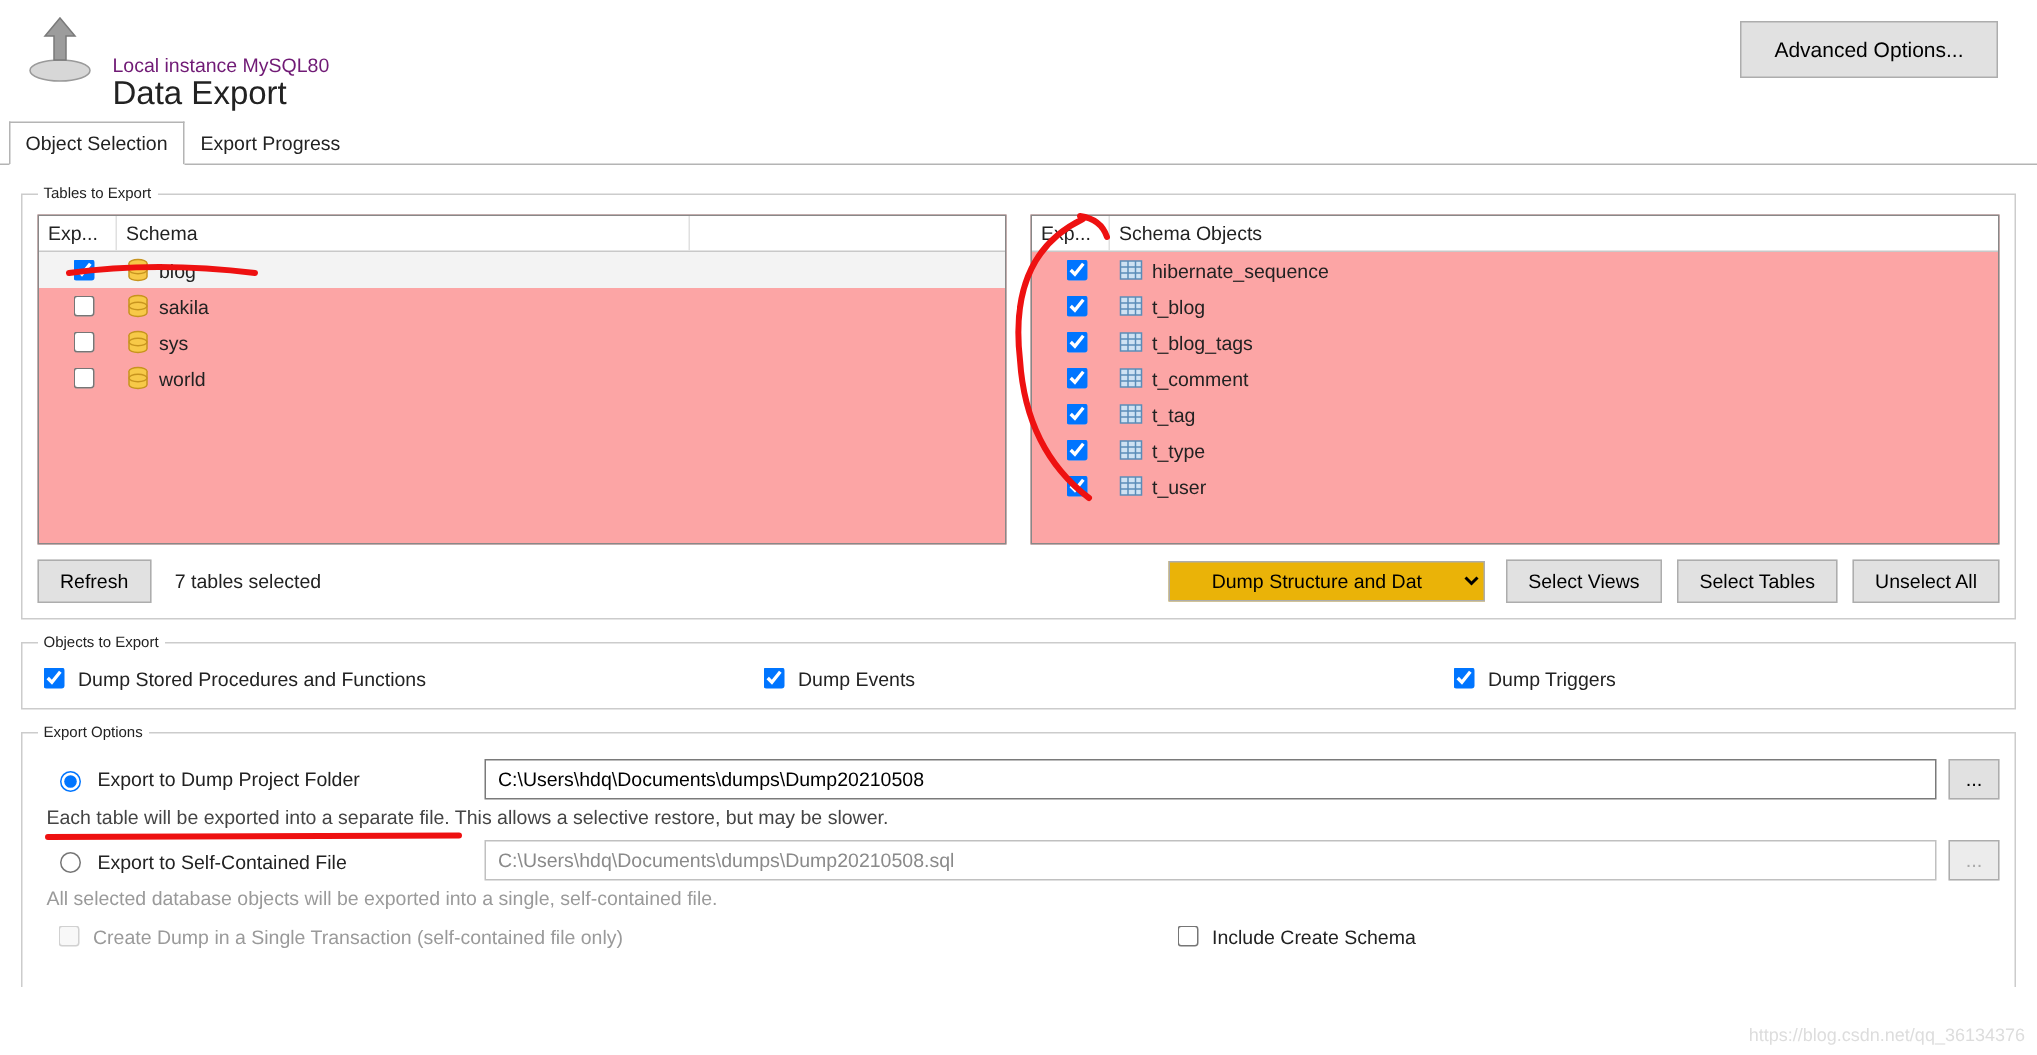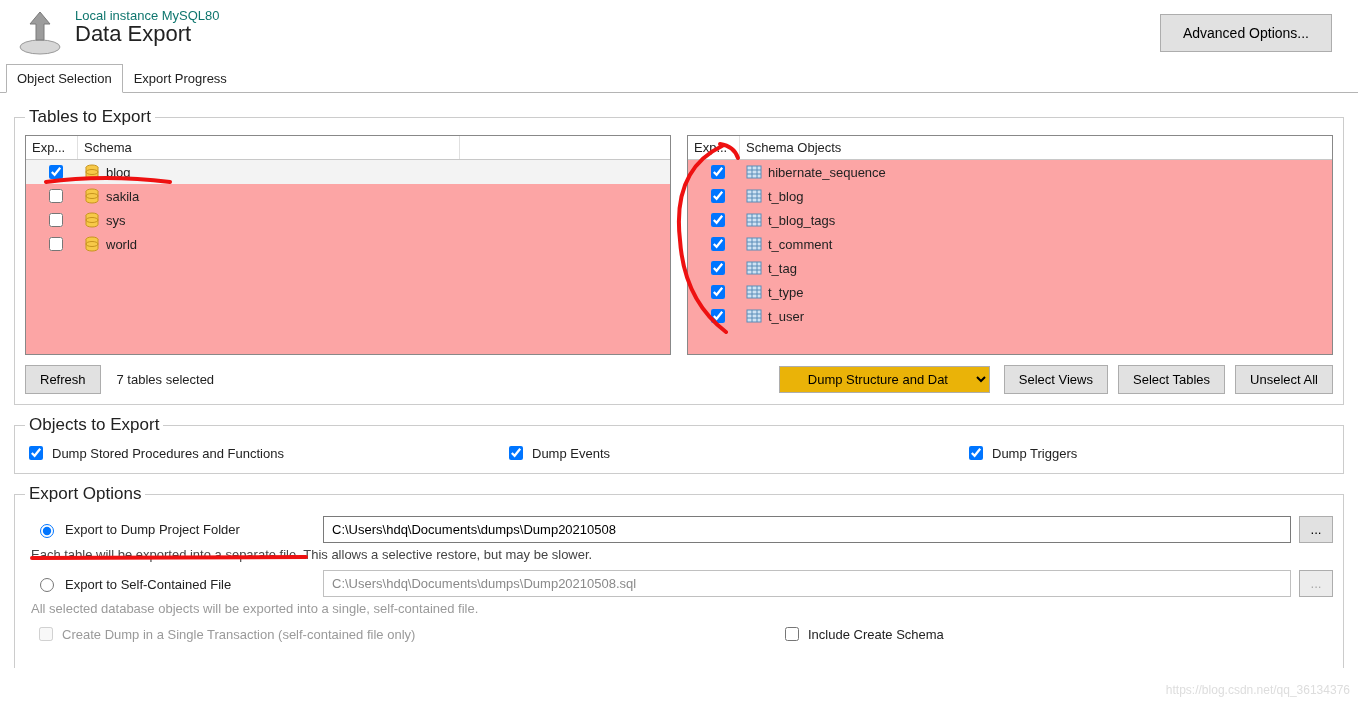--- a/index.html
+++ b/index.html
@@ -2,33 +2,33 @@
 <html><head>
 <meta charset="utf-8">
 <style>
   * { box-sizing: border-box; font-family: "Segoe UI", Tahoma, sans-serif; }
   body { margin: 0; background: #fff; color: #222; font-size: 13px; }
   .root { width: 1358px; height: 703px; position: relative; overflow: hidden; }
 
   .header { display: flex; align-items: flex-start; padding: 8px 12px 6px 12px; }
   .header-icon { width: 55px; height: 50px; display:flex; align-items:center; justify-content:center; }
   .header-text { margin-left: 8px; }
-  .header-sub { font-size: 13px; color: #0f766e; }
+  .header-sub { font-size: 13px; color: #701a75; margin-top: 28px; }
   .header-title { font-size: 22px; font-weight: 400; margin-top: -2px; }
   .adv-btn { margin-left: auto; margin-right: 14px; margin-top: 6px; padding: 10px 22px; border: 1px solid #adadad; background: #e1e1e1; font-size: 14px; cursor: pointer; }
 
   .tabs { display:flex; align-items:flex-end; padding-left:6px; }
   .tab { padding:6px 10px 6px 10px; border:1px solid transparent; font-size:13px; cursor:pointer; }
   .tab.active { background:#fff; border:1px solid #b4b4b4; border-bottom:1px solid #fff; position:relative; z-index:2; }
   .tab-panel-border { border-top:1px solid #b4b4b4; margin-top:-1px; }
 
   .panel { padding: 10px 14px 4px 14px; }
 
   fieldset { border:1px solid #ccc; padding: 8px 10px 10px 10px; margin: 4px 0 10px 0; position:relative; }
-  legend { padding:0 4px; font-size:17px; }
+  legend { padding:0 4px; font-size:10px; }
 
   .two-col { display:flex; gap:16px; }
   .listbox { flex:1; border:1px solid #888; background:#fca5a5; height:220px; overflow:auto; }
   .listbox-header { display:flex; border-bottom:1px solid #c8c8c8; background:#fff; font-size:13px; }
   .lh-cell { padding:4px 6px; border-right:1px solid #e0e0e0; }
   .lh-cell.exp { width:52px; }
   .lh-cell.schema { flex:1; }
   .list-row { display:flex; align-items:center; padding:2px 6px; gap:6px; font-size:13px; cursor:default; }
   .list-row.hl { background:#f3f3f3; }
   .chk { width:14px; height:14px; }

